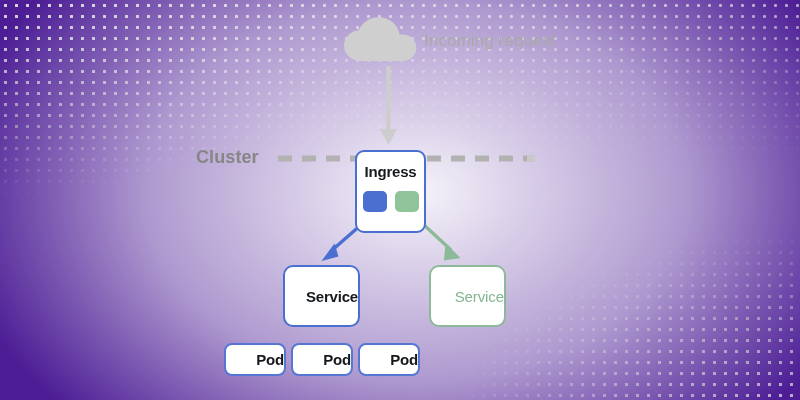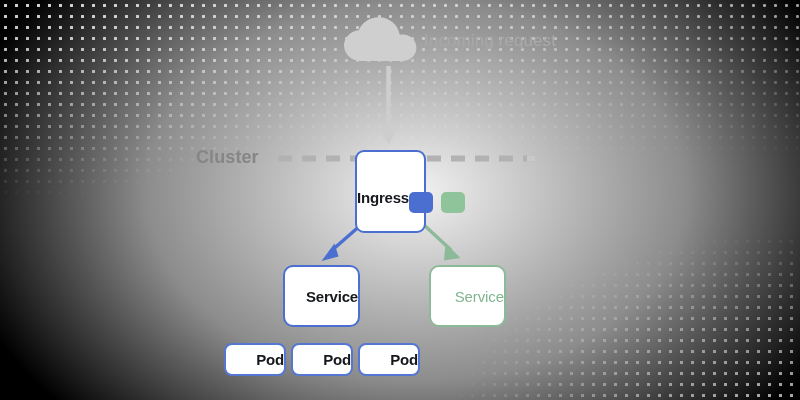--- a/index.html
+++ b/index.html
@@ -11,21 +11,21 @@
     height: 400px;
     overflow: hidden;
     font-family: "Liberation Sans", sans-serif;
     background: #ffffff;
   }
 
   #canvas {
     position: relative;
     width: 800px;
     height: 400px;
-    background-color: #000000;
+    background-color: #4c1d95;
     overflow: hidden;
   }
 
   
   .dots {
     position: absolute;
     inset: 0;
     pointer-events: none;
   }
   .dots-tl {
@@ -73,21 +73,21 @@
     justify-content: flex-end;
   }
 
   .node-ingress {
     left: 355px;
     top: 150px;
     width: 71px;
     height: 83px;
     border: 2px solid #4a6fd0;
     border-radius: 9px;
-    flex-direction: row;
+    flex-direction: column;
     justify-content: flex-start;
     padding-top: 11px;
   }
   .ingress-label {
     font-size: 15px;
     font-weight: bold;
     color: #15181c;
     letter-spacing: -0.2px;
   }
   .chip-row {

